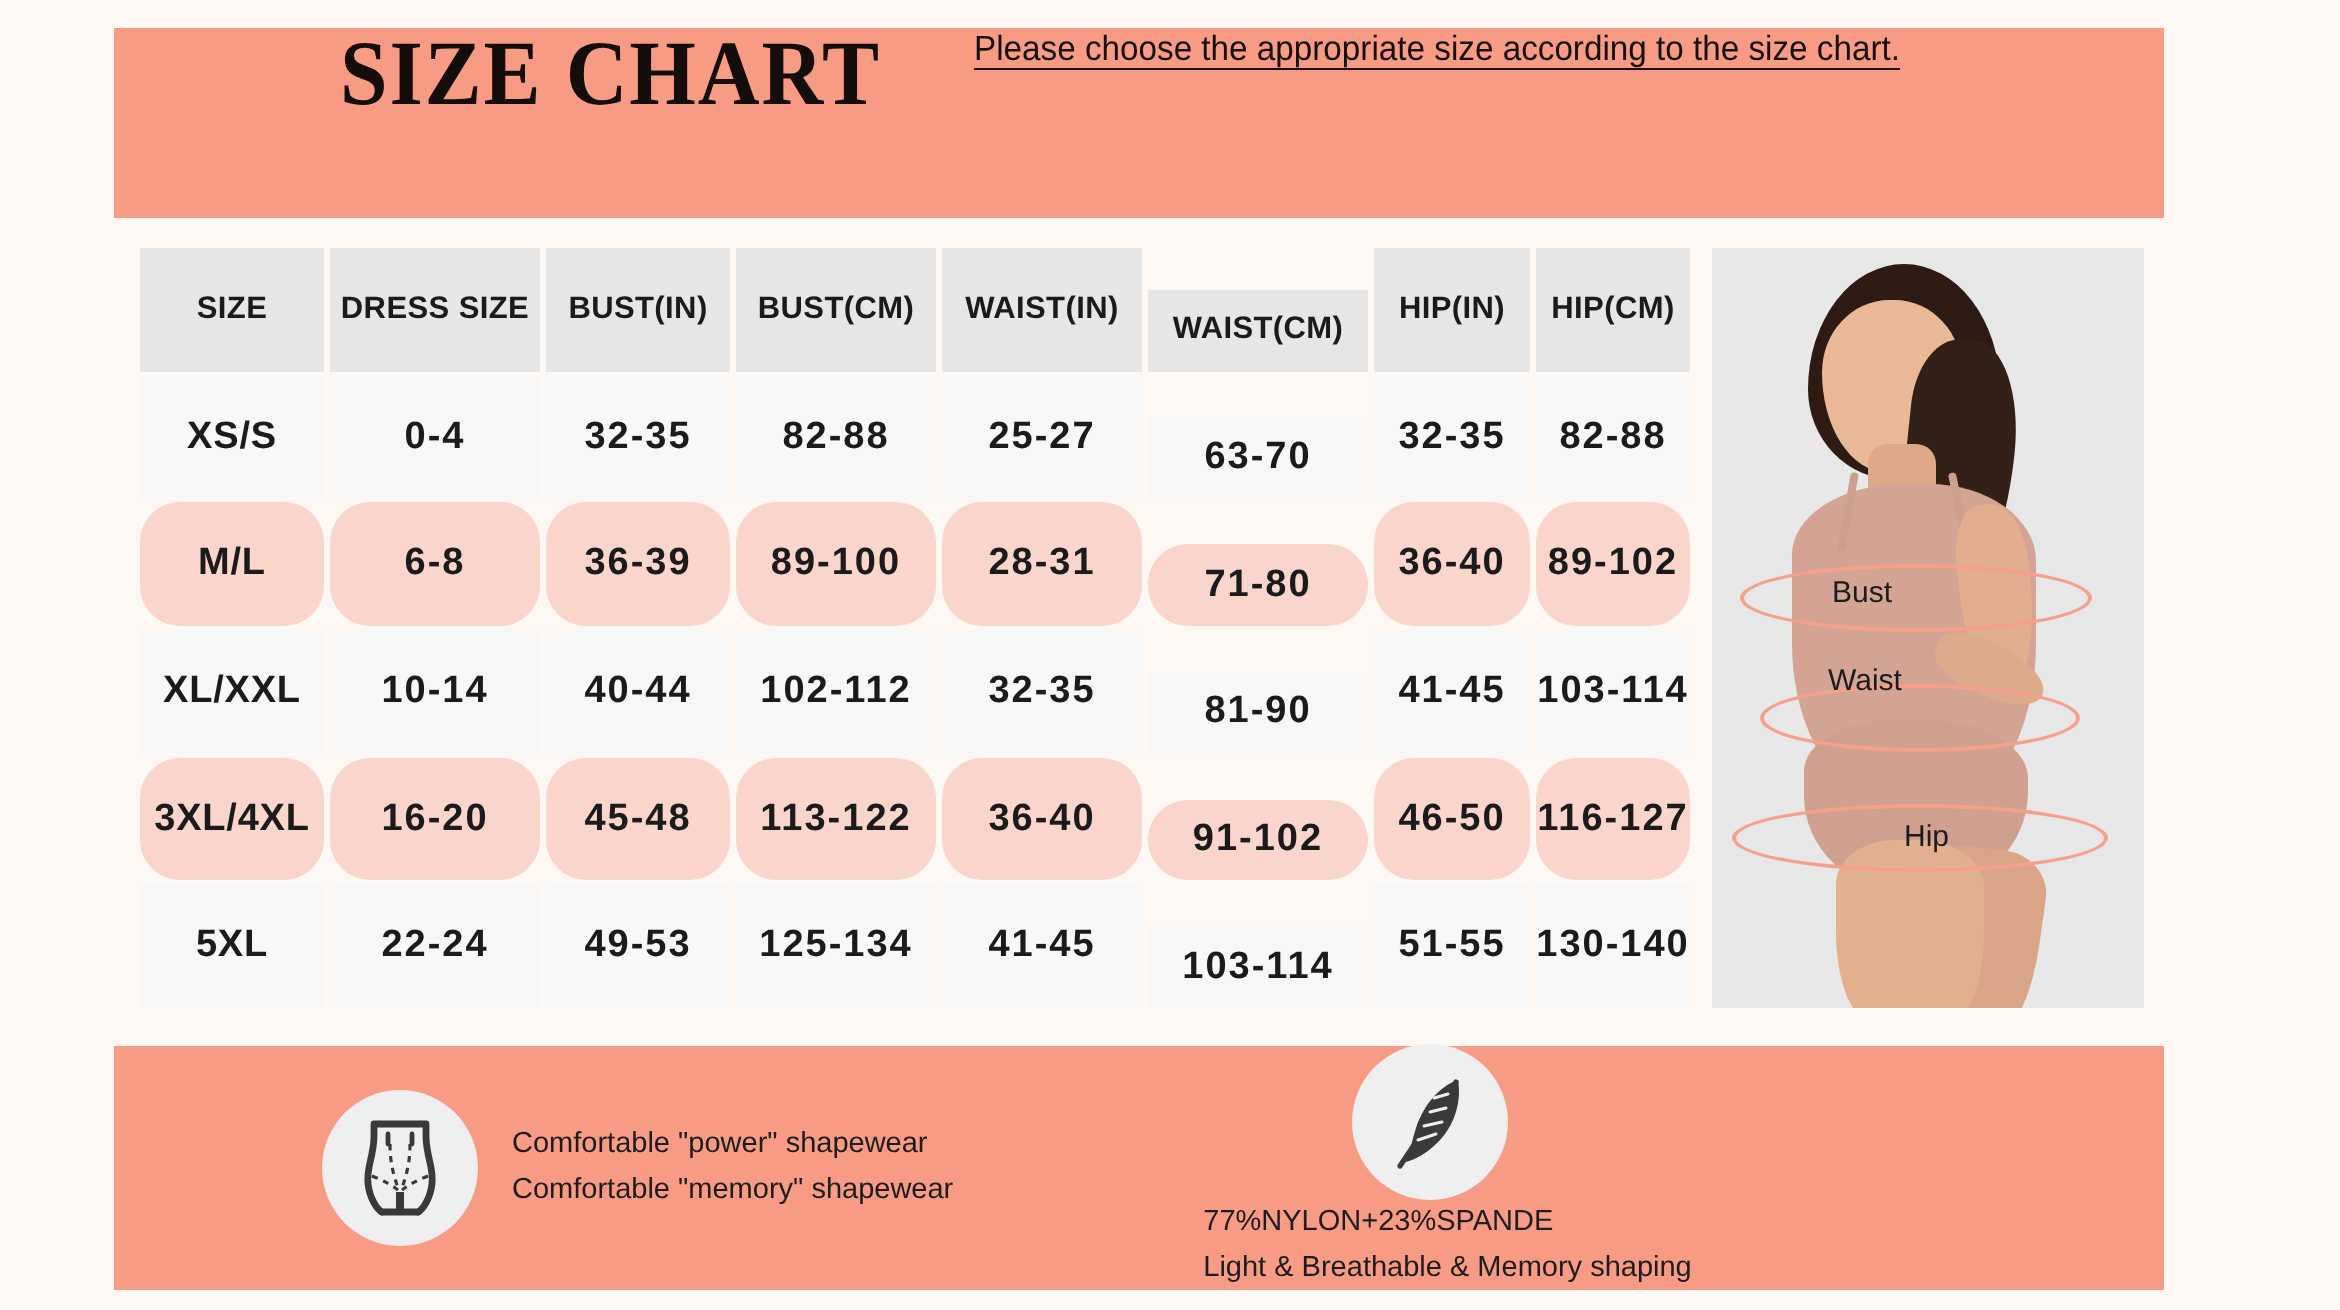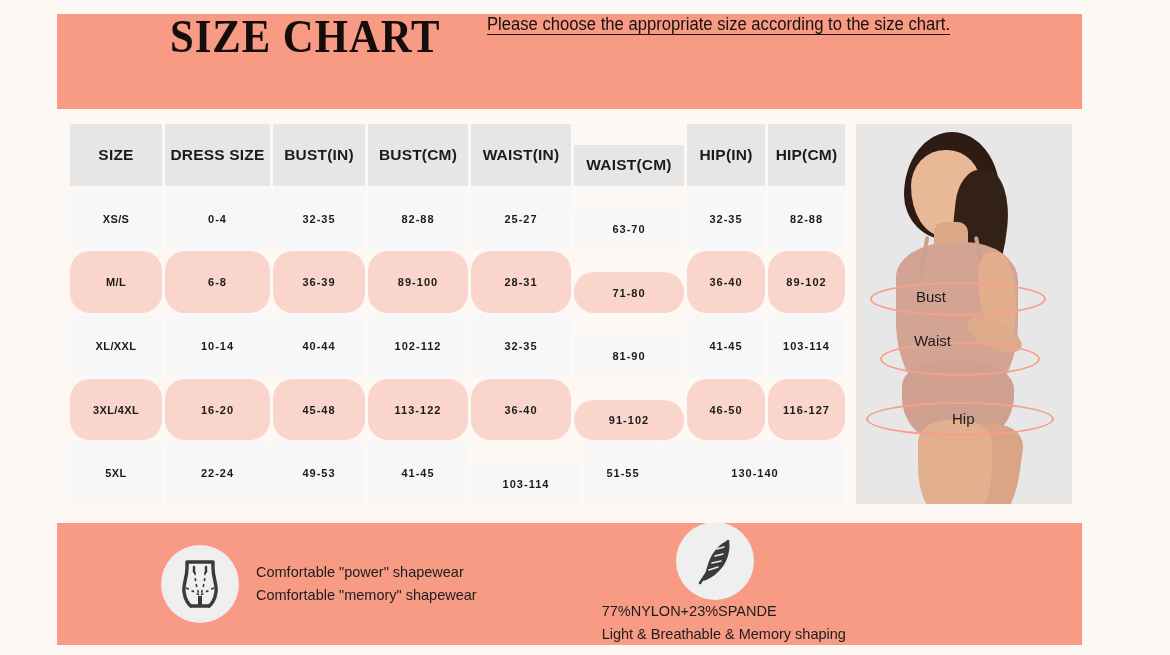--- a/index.html
+++ b/index.html
@@ -73,21 +73,21 @@
   }
   .trow {
     display: flex;
     gap: 3px;
     flex: 1 1 0;
   }
   .cell {
     display: flex;
     align-items: center;
     justify-content: center;
-    font-size: 11px;
+    font-size: 19px;
     font-weight: 700;
     color: #1b1b1b;
     letter-spacing: 0.4px;
     background: #f7f7f7;
     white-space: nowrap;
   }
   .trow.head .cell {
     background: #e6e6e6;
     font-size: 15.5px;
     letter-spacing: 0.2px;
@@ -331,20 +331,21 @@
       <div class="cell c4">36-40</div>
       <div class="cell c5">91-102</div>
       <div class="cell c6">46-50</div>
       <div class="cell c7">116-127</div>
     </div>
 
     <div class="trow">
       <div class="cell c0">5XL</div>
       <div class="cell c1">22-24</div>
       <div class="cell c2">49-53</div>
+      <div class="cell c3">125-134</div>
       <div class="cell c4">41-45</div>
       <div class="cell c5">103-114</div>
       <div class="cell c6">51-55</div>
       <div class="cell c7">130-140</div>
     </div>
 
   </div>
 
   <div class="photo">
     <div class="model">

